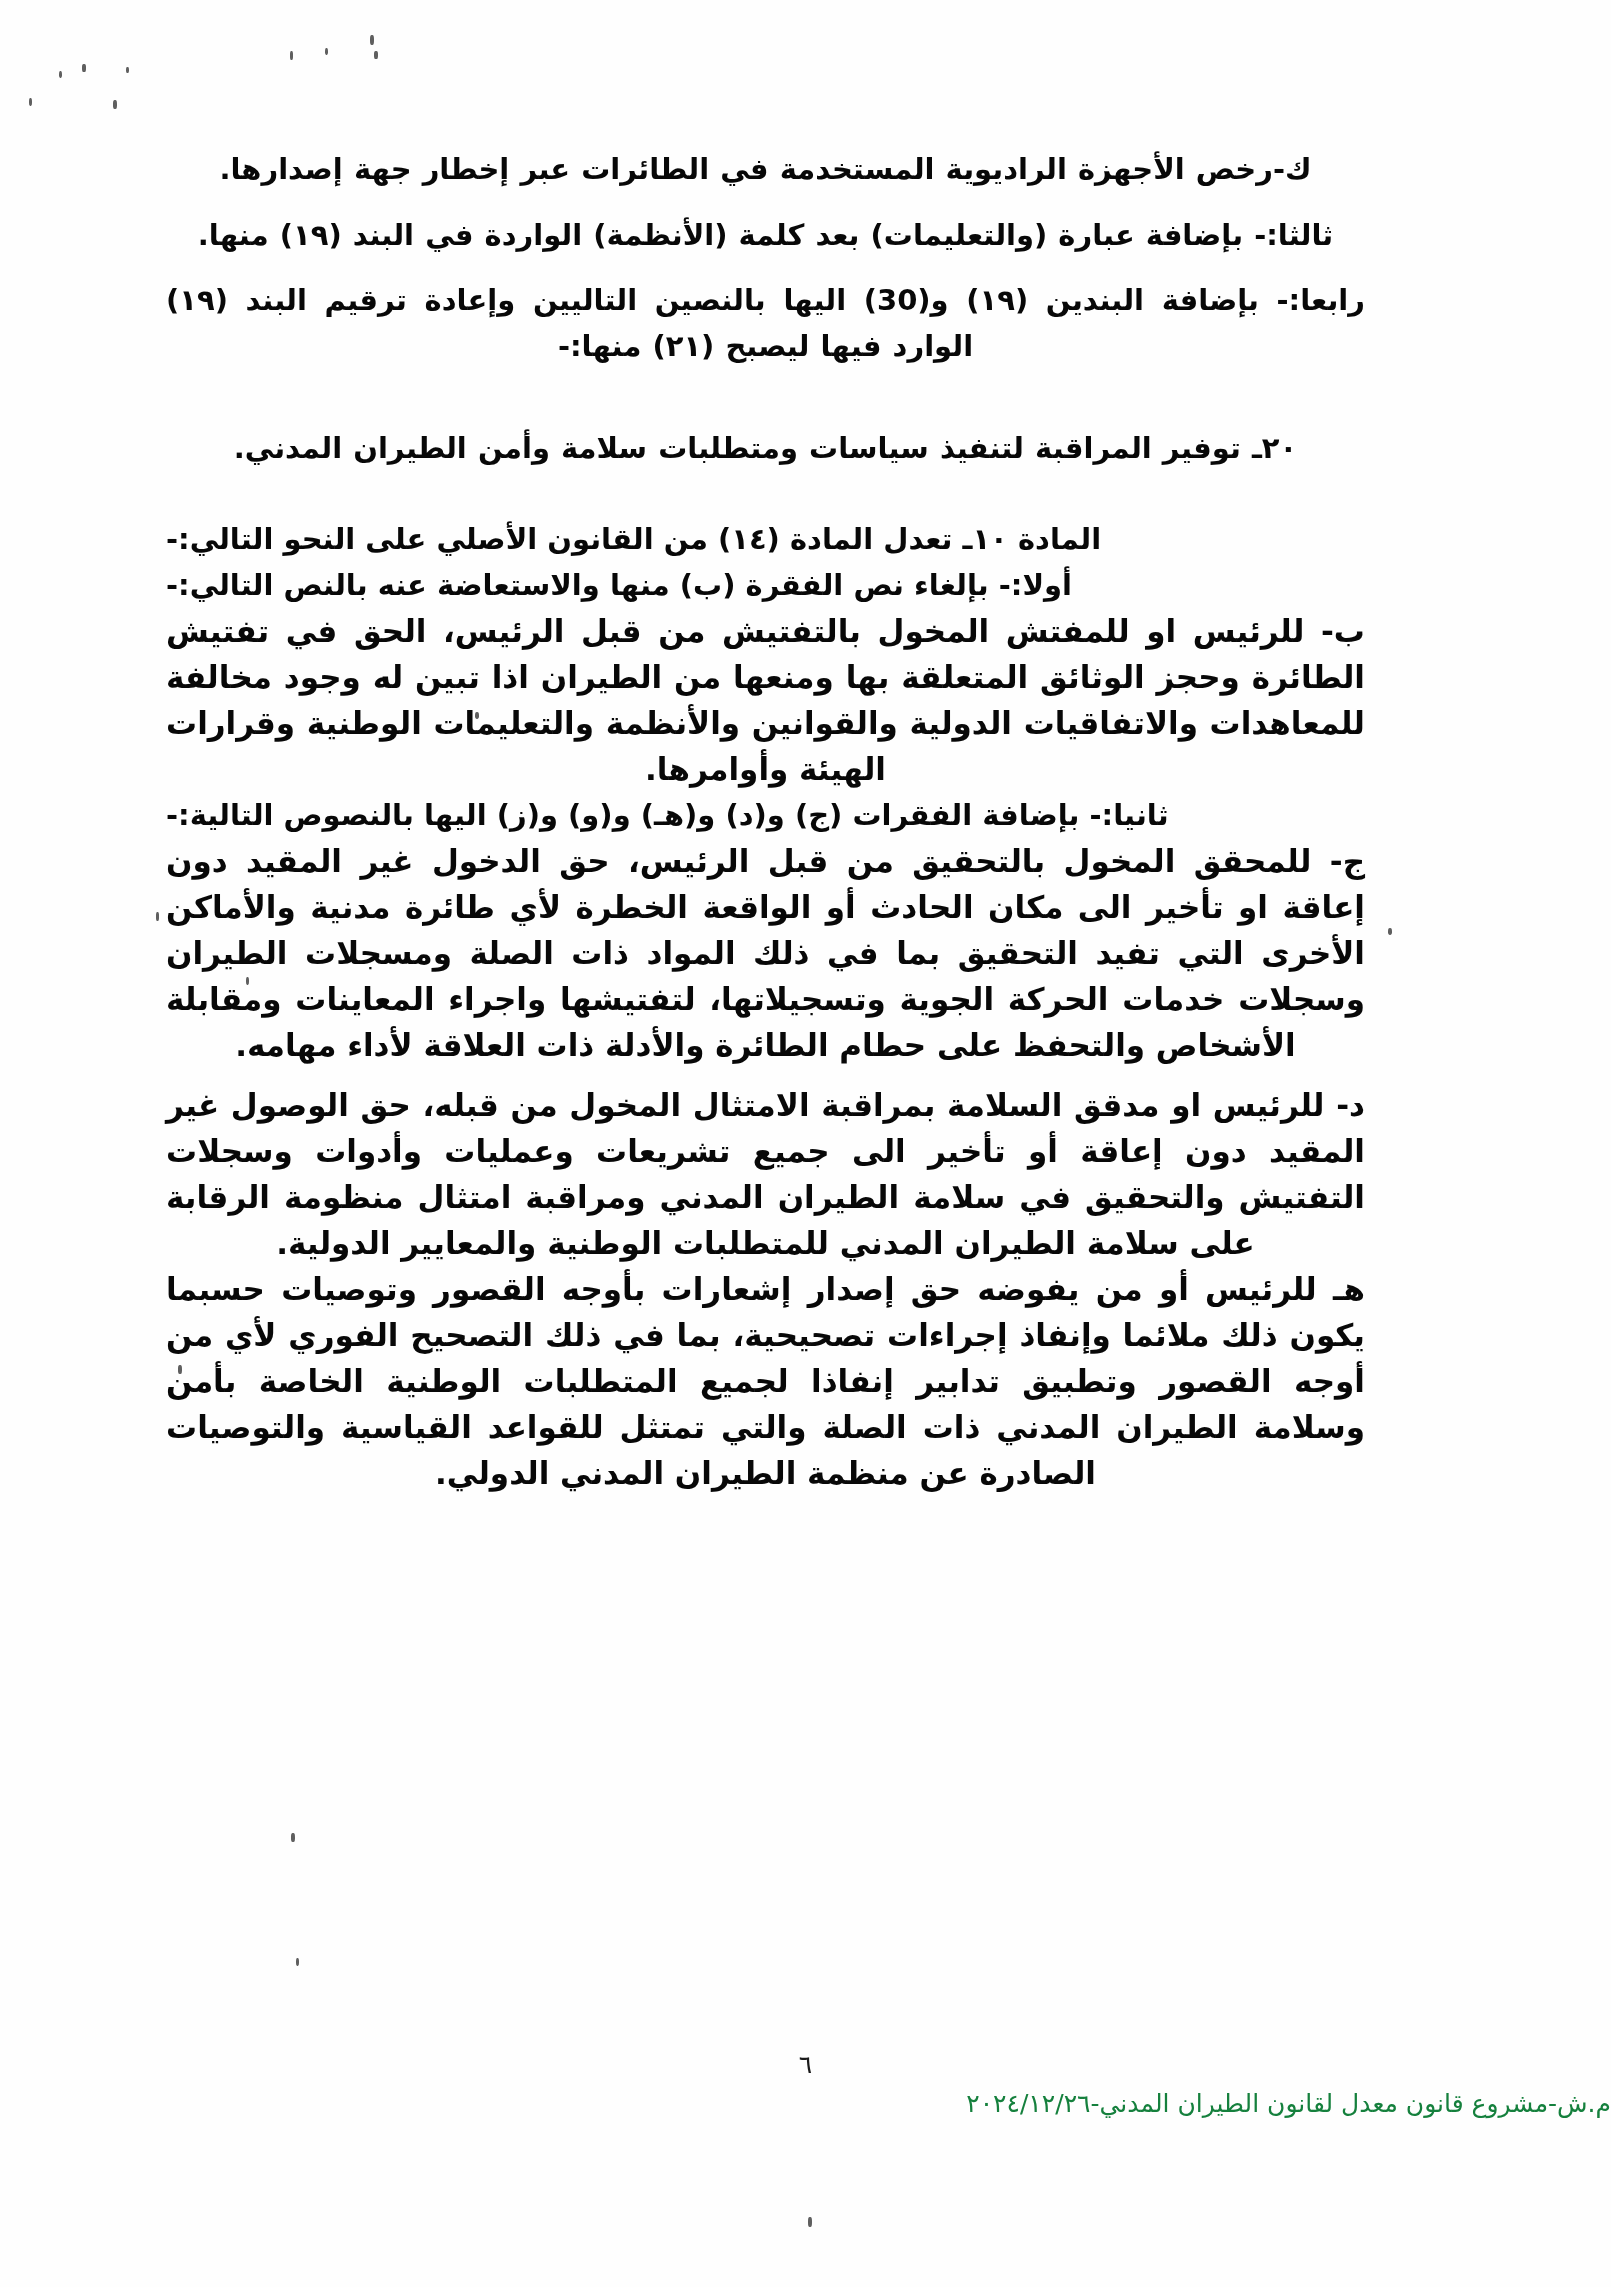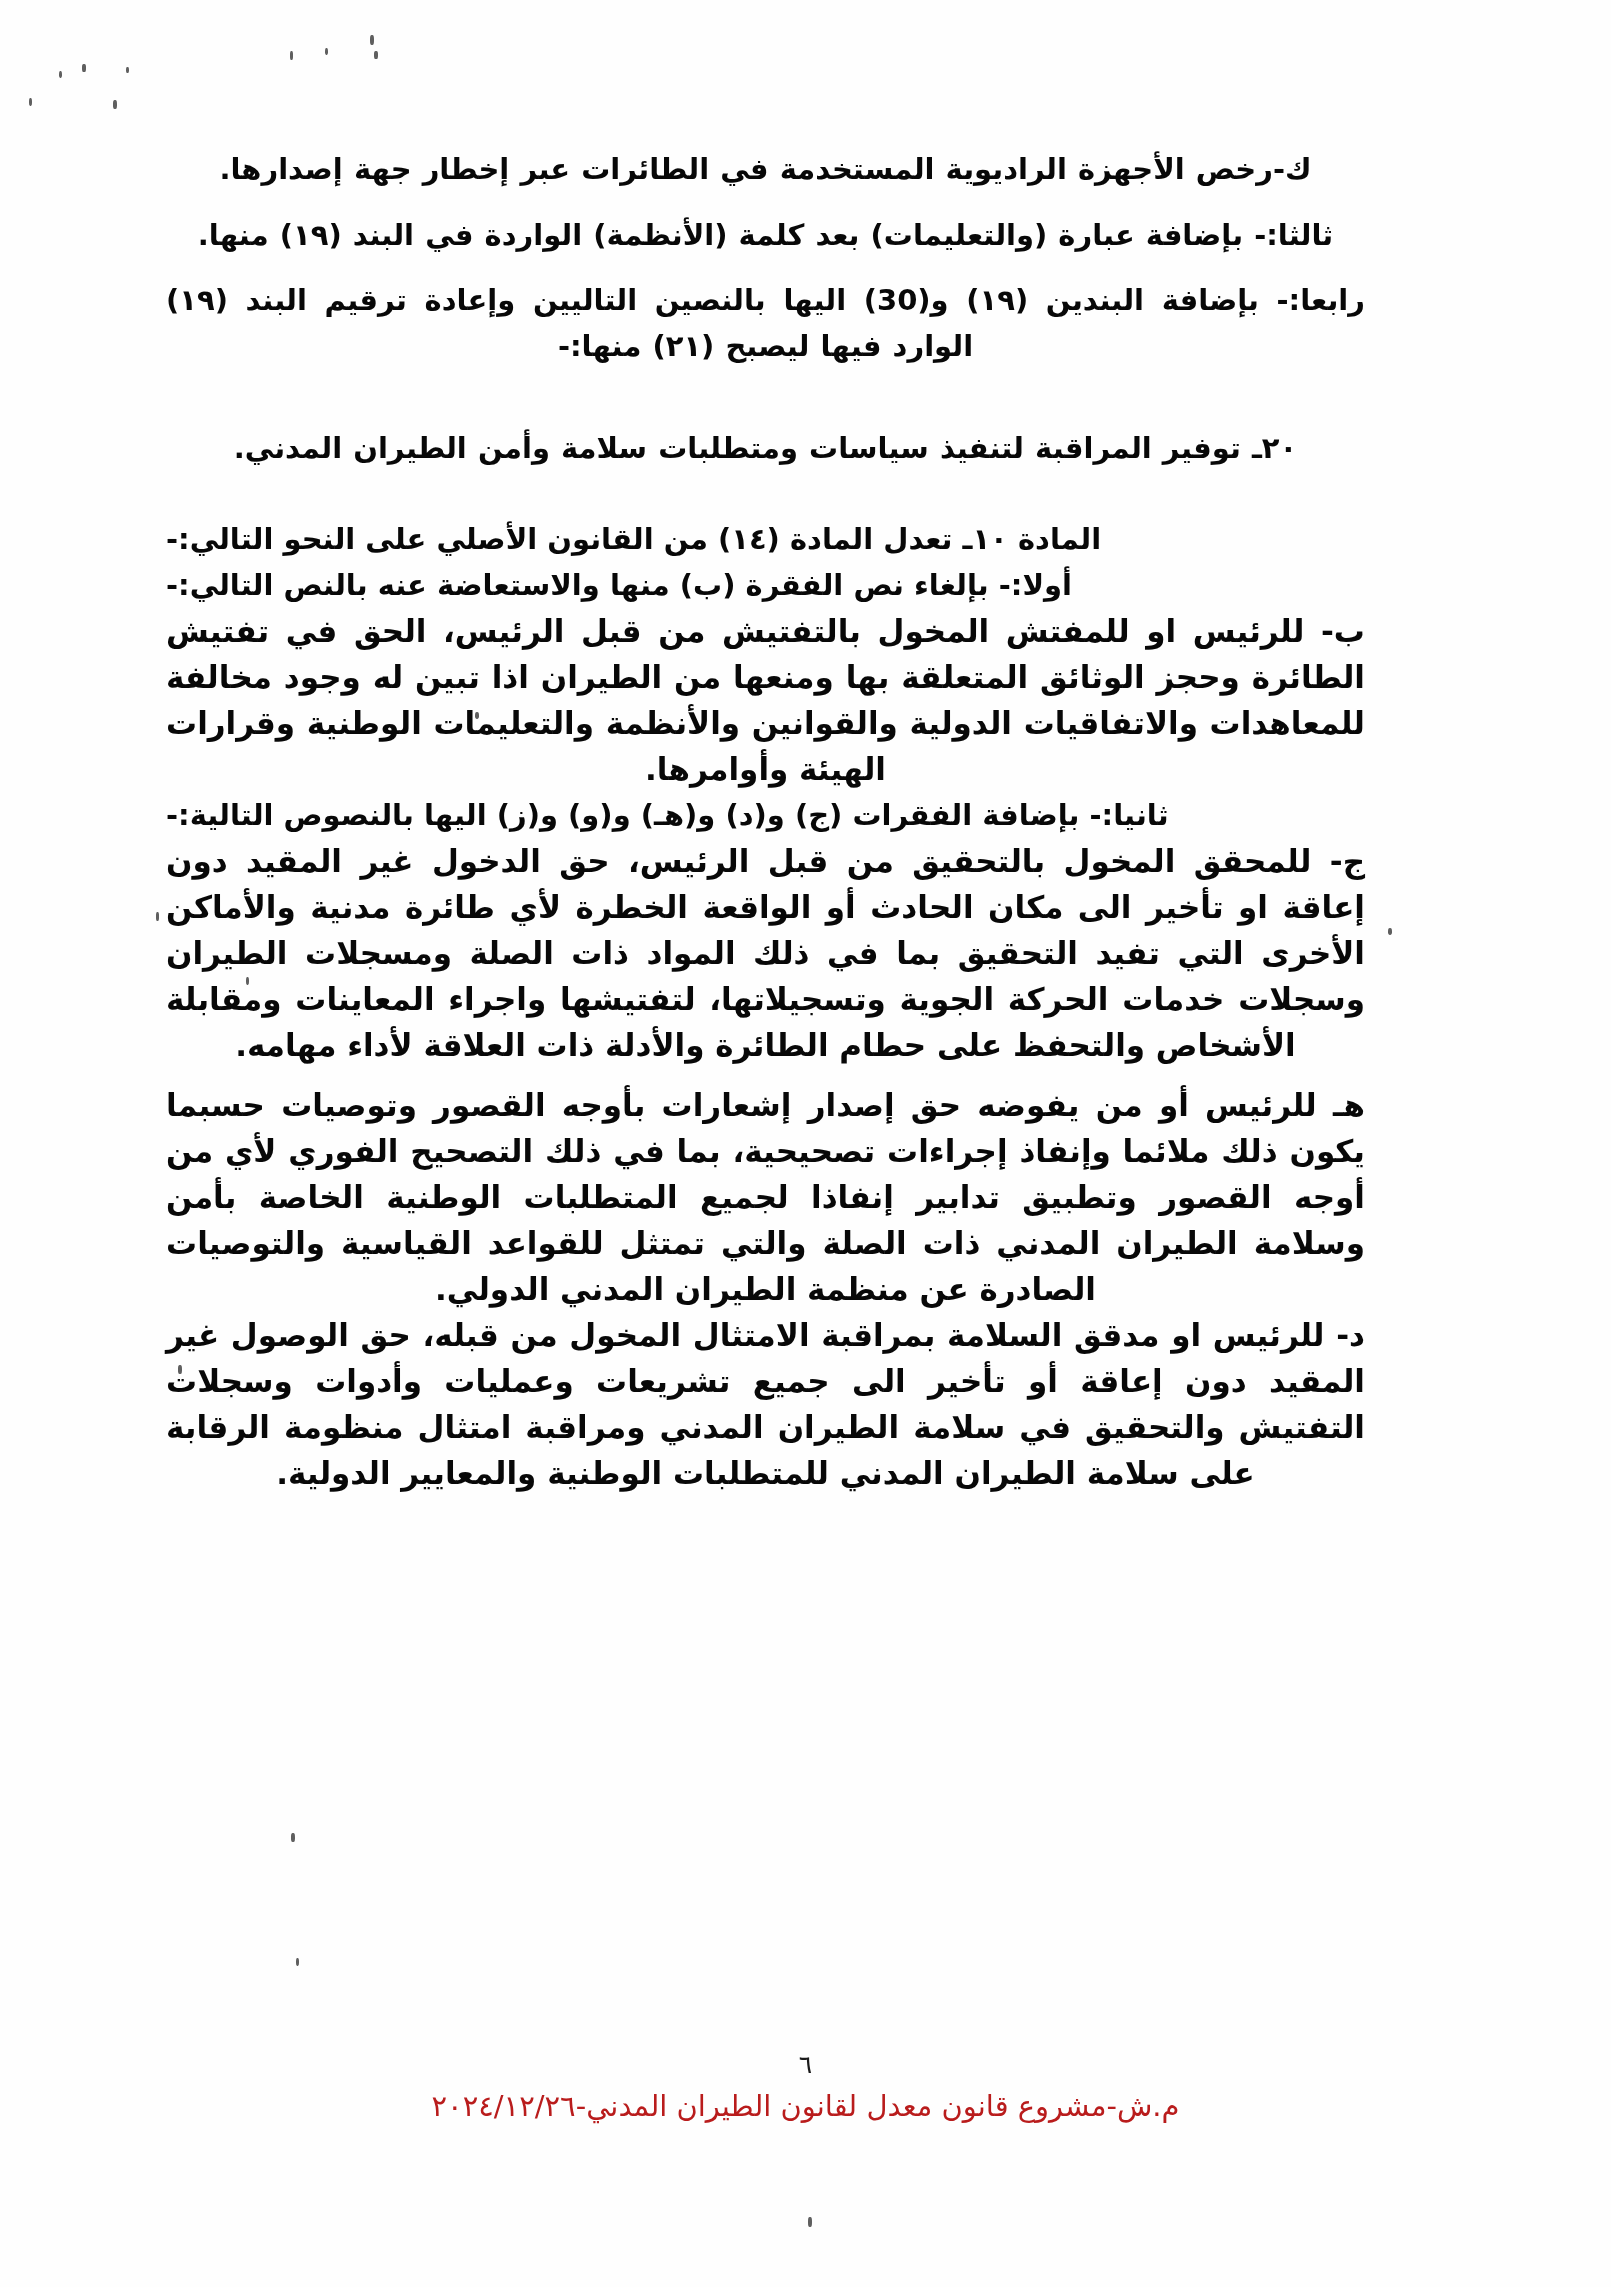--- a/index.html
+++ b/index.html
@@ -101,24 +101,24 @@
     text-align: center;
     font-size: 25px;
     font-weight: 400;
     color: #1a1a1a;
   }
   .footer-note {
     position: absolute;
     top: 94px;
     left: 0;
     right: 0;
-    text-align: center;
-    font-size: 29px;
+    text-align: right;
+    font-size: 25px;
     font-weight: 400;
-    color: #b91c1c;
+    color: #15803d;
     direction: rtl;
     letter-spacing: -0.2px;
   }
 </style>
 </head>
 <body>
 
 <div class="page">
 
   <span class="speckle" style="left:113px;  top:100px;  width:3.9px;  height:8.8px;"></span>
@@ -165,23 +165,23 @@
     <p class="heading-line">أولا:- بإلغاء نص الفقرة (ب) منها والاستعاضة عنه بالنص التالي:-</p>
 
     <p class="clause last-center">ب- للرئيس او للمفتش المخول بالتفتيش من قبل الرئيس، الحق في تفتيش الطائرة وحجز الوثائق المتعلقة بها ومنعها من الطيران اذا تبين له وجود مخالفة للمعاهدات والاتفاقيات الدولية والقوانين والأنظمة والتعليمات الوطنية وقرارات الهيئة وأوامرها.</p>
 
     <p class="heading-line">ثانيا:- بإضافة الفقرات (ج) و(د) و(هـ) و(و) و(ز) اليها بالنصوص التالية:-</p>
 
     <p class="clause last-right">ج- للمحقق المخول بالتحقيق من قبل الرئيس، حق الدخول غير المقيد دون إعاقة او تأخير الى مكان الحادث أو الواقعة الخطرة لأي طائرة مدنية والأماكن الأخرى التي تفيد التحقيق بما في ذلك المواد ذات الصلة ومسجلات الطيران وسجلات خدمات الحركة الجوية وتسجيلاتها، لتفتيشها واجراء المعاينات ومقابلة الأشخاص والتحفظ على حطام الطائرة والأدلة ذات العلاقة لأداء مهامه.</p>
 
     <div class="gap-sm"></div>
 
+    <p class="clause last-center">د- للرئيس او مدقق السلامة بمراقبة الامتثال المخول من قبله، حق الوصول غير المقيد دون إعاقة أو تأخير الى جميع تشريعات وعمليات وأدوات وسجلات التفتيش والتحقيق في سلامة الطيران المدني ومراقبة امتثال منظومة الرقابة على سلامة الطيران المدني للمتطلبات الوطنية والمعايير الدولية.</p>
+
     <p class="clause last-right">هـ للرئيس أو من يفوضه حق إصدار إشعارات بأوجه القصور وتوصيات حسبما يكون ذلك ملائما وإنفاذ إجراءات تصحيحية، بما في ذلك التصحيح الفوري لأي من أوجه القصور وتطبيق تدابير إنفاذا لجميع المتطلبات الوطنية الخاصة بأمن وسلامة الطيران المدني ذات الصلة والتي تمتثل للقواعد القياسية والتوصيات الصادرة عن منظمة الطيران المدني الدولي.</p>
-
-    <p class="clause last-center">د- للرئيس او مدقق السلامة بمراقبة الامتثال المخول من قبله، حق الوصول غير المقيد دون إعاقة أو تأخير الى جميع تشريعات وعمليات وأدوات وسجلات التفتيش والتحقيق في سلامة الطيران المدني ومراقبة امتثال منظومة الرقابة على سلامة الطيران المدني للمتطلبات الوطنية والمعايير الدولية.</p>
 
   </div>
 
   <div class="footer">
     <div class="page-number">٦</div>
     <div class="footer-note">م.ش-مشروع قانون معدل لقانون الطيران المدني-٢٠٢٤/١٢/٢٦</div>
   </div>
 
 </div>
 

